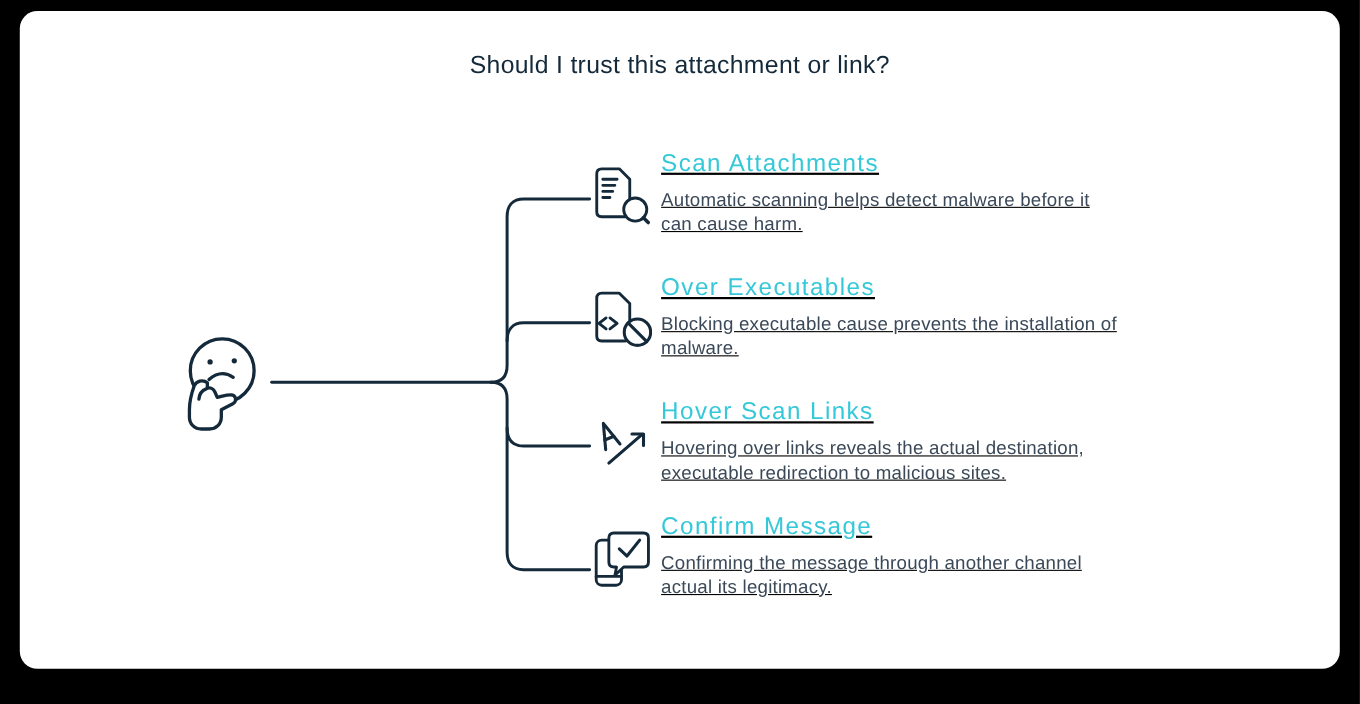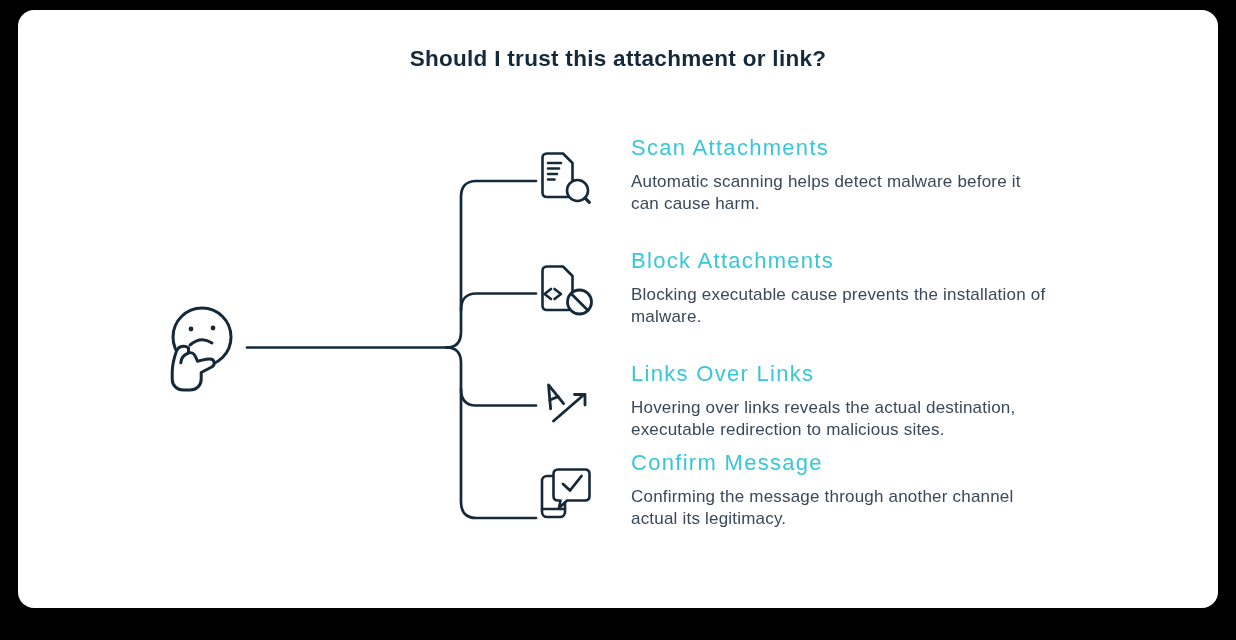--- a/index.html
+++ b/index.html
@@ -13,28 +13,28 @@
   .stage{
     position:relative;width:1236px;height:640px;background:var(--bg);
     font-family:"Liberation Sans",sans-serif;overflow:hidden;
   }
   .card{
     position:absolute;left:18px;top:10px;width:1200px;height:598px;
     background:var(--card);border-radius:16px;
   }
   .title{
     position:absolute;left:18px;top:46px;width:1200px;margin:0;
-    text-align:center;font-size:22.5px;font-weight:700;
+    text-align:center;font-size:22.5px;font-weight:400;
     color:var(--ink);letter-spacing:.3px;
   }
   .connectors{position:absolute;left:0;top:0;pointer-events:none;}
   .face{position:absolute;left:166px;top:304px;}
   .item{position:absolute;left:537px;width:560px;}
   .item-icon{position:absolute;left:0;top:17px;width:56px;height:56px;}
-  .item-text{margin-left:94px;}
+  .item-text{margin-left:64px;text-decoration:underline;}
   .item-heading{
     font-size:22px;line-height:30px;font-weight:400;
     letter-spacing:1.3px;color:var(--accent);
   }
   .item-desc{
     margin-top:8px;font-size:17px;line-height:22px;
     letter-spacing:.2px;color:var(--text);white-space:pre-line;
   }
   .ink{color:var(--ink);}
   svg{display:block;}
@@ -103,47 +103,47 @@
         <g fill="none" stroke="currentColor" stroke-width="2.6" stroke-linecap="round" stroke-linejoin="round">
           <path d="M 10,3.5 H 26 L 35.5,13 V 42.5 Q 35.5,47 31,47 H 10 Q 5.5,47 5.5,42.5 V 8 Q 5.5,3.5 10,3.5 Z"></path>
           <path d="M 14,26 L 7.5,31 L 14,36"></path>
           <path d="M 17.5,26 L 24,31 L 17.5,36"></path>
           <circle cx="42.5" cy="39" r="12" fill="#ffffff" stroke-width="2.8"></circle>
           <path d="M 34,30.5 L 51,47.5" stroke-width="2.8"></path>
         </g>
       </svg>
     </span>
     <div class="item-text">
-      <div class="item-heading">Block Attachments</div>
+      <div class="item-heading">Over Executables</div>
       <div class="item-desc">Blocking executable cause prevents the installation of
 malware.</div>
     </div>
   </div>
 
   <div class="item" style="top:359px">
     <span class="item-icon">
       <svg class="ink" width="56" height="56" viewBox="0 0 56 56" aria-hidden="true">
         <g fill="none" stroke="currentColor" stroke-width="2.8" stroke-linecap="round" stroke-linejoin="round">
           <g transform="rotate(-22 16 20)">
             <path d="M 9,31 L 16,8 L 23,31"></path>
             <path d="M 11.5,22.5 H 20.5"></path>
           </g>
           <path d="M 16.5,45 L 46,19.5"></path>
           <path d="M 37.5,18.5 H 48 V 29"></path>
         </g>
       </svg>
     </span>
     <div class="item-text">
-      <div class="item-heading">Links Over Links</div>
+      <div class="item-heading">Hover Scan Links</div>
       <div class="item-desc">Hovering over links reveals the actual destination,
 executable redirection to malicious sites.</div>
     </div>
   </div>
 
-  <div class="item" style="top:448px">
+  <div class="item" style="top:463px">
     <span class="item-icon">
       <svg class="ink" width="56" height="56" viewBox="0 0 56 56" aria-hidden="true">
         <g fill="none" stroke="currentColor" stroke-width="2.6" stroke-linecap="round" stroke-linejoin="round">
           <rect x="5" y="11" width="23" height="41" rx="5"></rect>
           <path d="M 5,44 H 28"></path>
           <path d="M 21,4.5 H 48 Q 52.5,4.5 52.5,9 V 31 Q 52.5,35.5 48,35.5 H 30 L 22,43 L 23.5,35.5 H 21 Q 16.5,35.5 16.5,31 V 9 Q 16.5,4.5 21,4.5 Z" fill="#ffffff"></path>
           <path d="M 26,19 L 33,25.5 L 44.5,11" stroke-width="2.8"></path>
         </g>
       </svg>
     </span>

